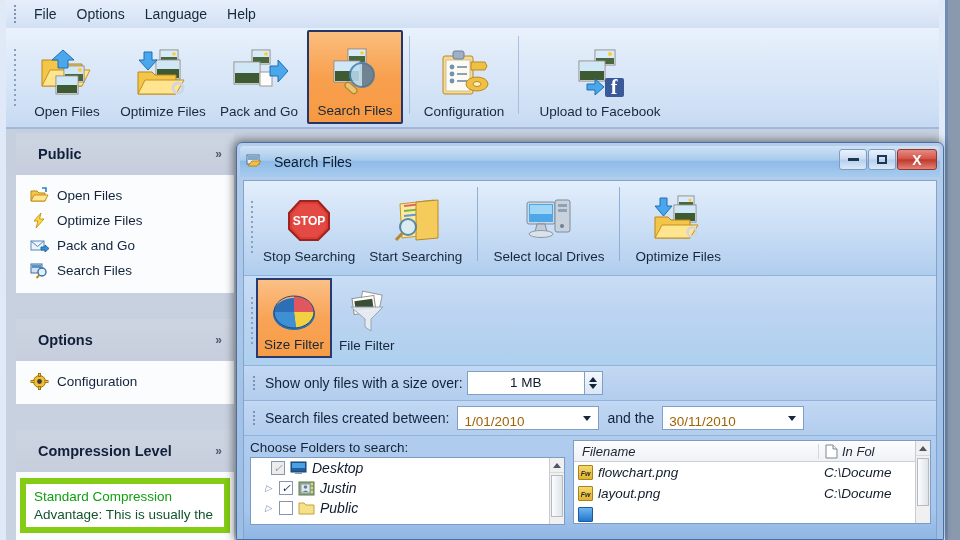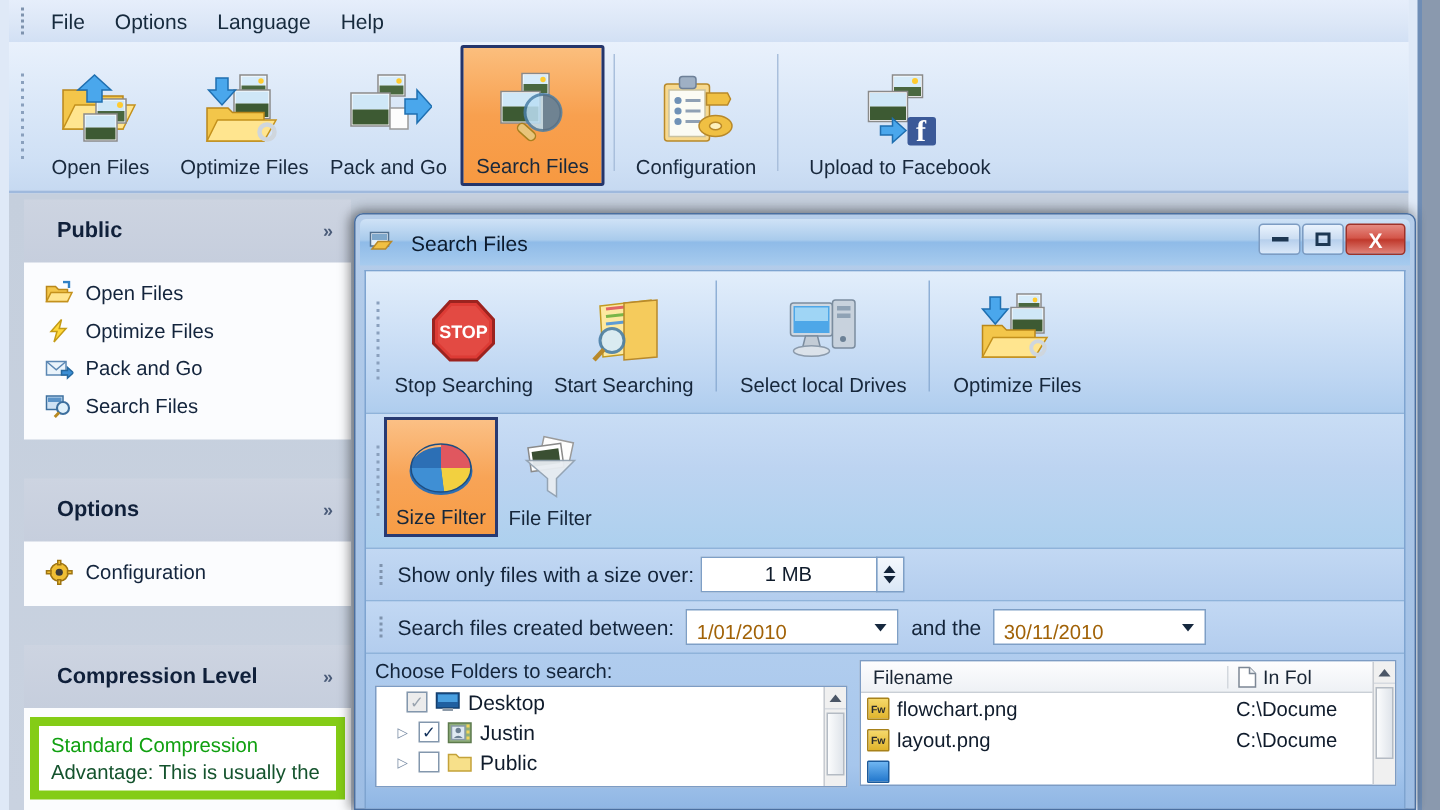--- a/index.html
+++ b/index.html
@@ -187,21 +187,21 @@
     display:flex; align-items:center; justify-content:center;
   }
   .combo .arw i{ width:0;height:0;border-left:4px solid transparent;border-right:4px solid transparent;border-top:5px solid #16283e; }
 
   
   .split{ position:absolute; left:0; right:0; top:255px; bottom:0; display:flex; }
   .left-pane{ width:325px; padding:4px 4px 0 6px; }
   .right-pane{ flex:1; padding:4px 5px 0 4px; }
   .pane-lbl{ font-size:13.5px; color:#13243a; margin-bottom:2px; }
   .listbox{
-    background:#fff; border:1px solid #7d9cc4; position:relative; height:68px; overflow:hidden;
+    background:#fff; border:1px solid #7d9cc4; position:relative; height:68px; overflow:hidden;font-style:italic;
   }
   .tree-row{
     display:flex; align-items:center; gap:5px; padding:2px 4px; font-size:14px; color:#101c2c;
   }
   .twisty{ width:11px; text-align:center; color:#7b8ea6; font-size:9px; }
   .cb{
     width:14px; height:14px; border:1px solid #8397ad; background:#fff;
     display:flex; align-items:center; justify-content:center; font-size:11px; color:#11305a;
     flex:0 0 14px;
   }

